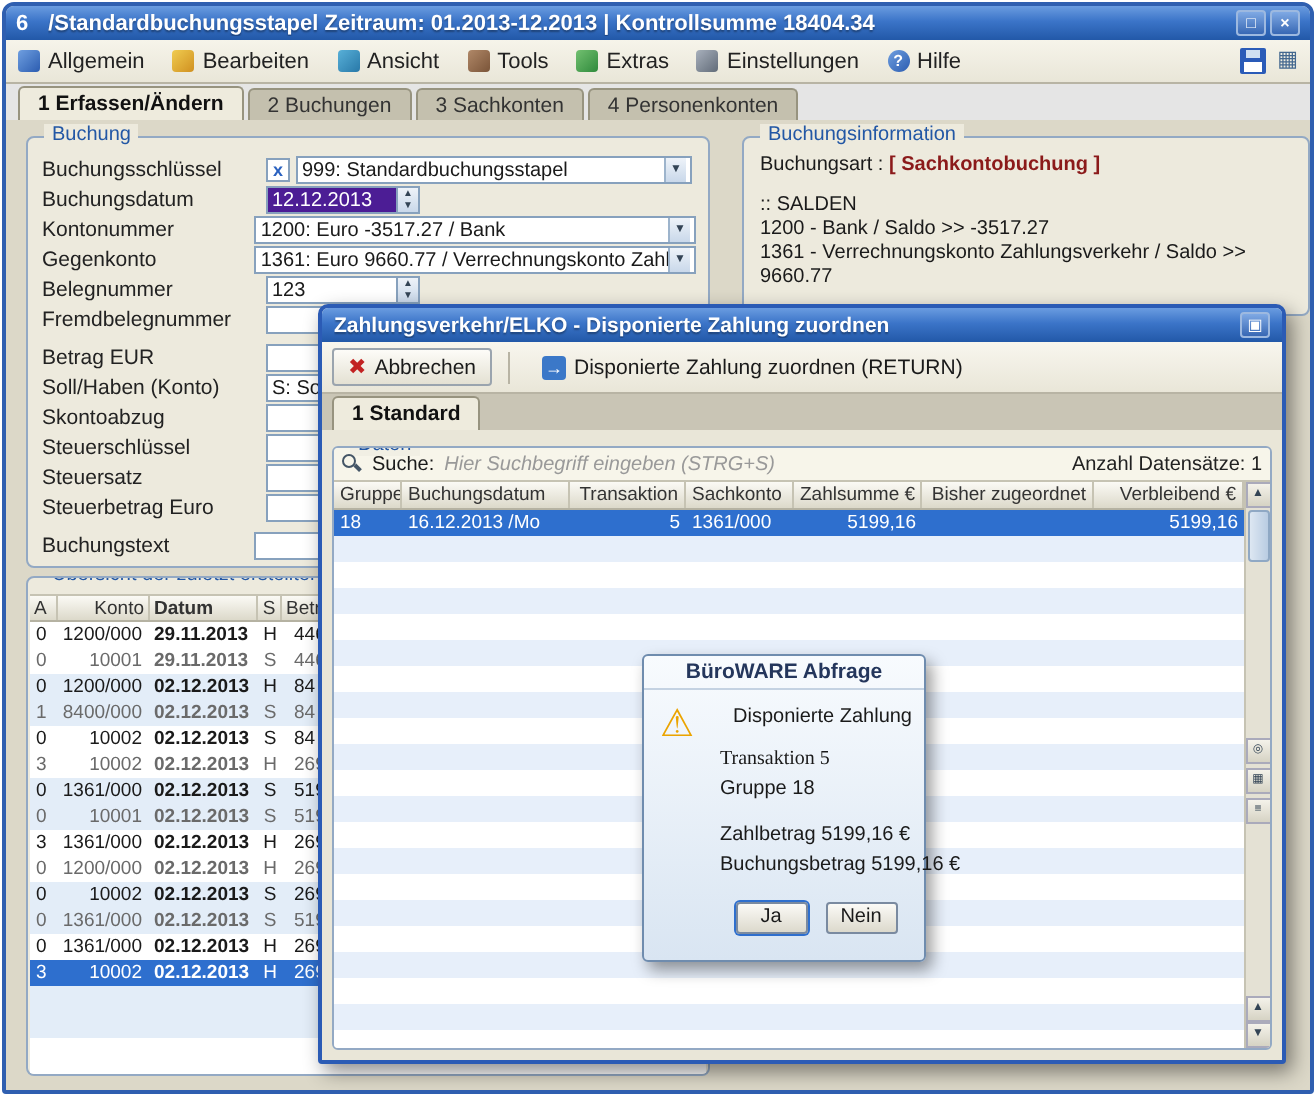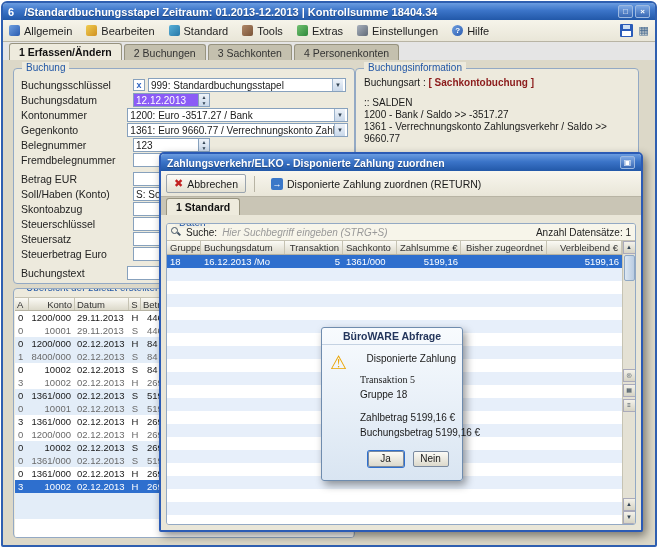--- a/index.html
+++ b/index.html
@@ -59,41 +59,41 @@
     padding:0 2px;font-size:10px;overflow:hidden;white-space:nowrap;}
   .fval{overflow:hidden;white-space:nowrap;flex:1;}
   .w196{width:232px;} .w182{width:198px;} .w106{width:106px;} .w88{width:88px;}
   .w66{width:66px;} .w56{width:56px;}
   .dd{width:11px;height:12px;margin-left:auto;background:linear-gradient(180deg,#eef3f9,#c9d8ea);
     border-left:1px solid #9db4cc;font-size:6px;color:#345;display:flex;align-items:center;
     justify-content:center;flex:none;}
   .spin{width:11px;height:14px;display:inline-flex;flex-direction:column;border:1px solid #87a1bd;
     border-left:none;background:linear-gradient(180deg,#eef3f9,#c9d8ea);font-size:5px;color:#345;}
   .spin span{flex:1;text-align:center;line-height:6px;}
-  .selfld{background:#8b5cf6;color:#fff;}
+  .selfld{background:#4c1d95;color:#fff;}
   .cb{width:12px;height:12px;border:1px solid #87a1bd;background:#fff;color:#2b62c0;
     font-size:9px;font-weight:bold;text-align:center;line-height:11px;margin-right:3px;flex:none;}
 
-  .gb-info{left:352px;top:8px;width:284px;height:90px;padding:8px 6px 4px 8px;font-size:10px;}
+  .gb-info{left:368px;top:8px;width:284px;height:90px;padding:8px 6px 4px 8px;font-size:10px;}
   .info-line{line-height:12px;white-space:nowrap;overflow:hidden;}
   .info-wrap{white-space:normal;}
   .bart{color:#8b1a1a;font-weight:bold;}
   .info-gap{height:8px;}
 
   
   .gb-journal{left:10px;top:228px;width:342px;height:250px;padding:8px 1px 1px 1px;overflow:hidden;}
   .jhead,.jrow{display:grid;grid-template-columns:14px 46px 54px 12px 1fr;font-size:9.5px;}
   .jhead{height:14px;line-height:14px;background:linear-gradient(180deg,#fbfaf5,#dcd9ca);
     border-top:1px solid #c6c3b3;border-bottom:1px solid #b5b2a2;color:#333;}
   .jhead span{border-right:1px solid #c6c3b3;padding:0 2px;overflow:hidden;white-space:nowrap;}
   .jrow{height:13px;line-height:13px;background:#fff;}
   .jrow span{overflow:hidden;white-space:nowrap;}
   .c-a{padding-left:3px;}
   .c-konto{text-align:right;padding-right:4px;}
-  .c-datum{padding-left:2px;}
+  .c-datum{padding-left:2px;font-weight:bold;}
   .c-s{text-align:center;}
   .c-betrag{padding-left:6px;}
   .jrow.alt{background:#e3edf8;}
   .jrow.dim{color:#6a6a6a;}
   .jrow.sel{background:#2e6fce;color:#fff;}
   .jfill{height:46px;background:repeating-linear-gradient(180deg,#e3edf8 0 26px,#fff 26px 52px);}
 
   
   .dialog{position:absolute;left:156px;top:92px;width:484px;height:380px;border:2px solid #2b5bb5;
     border-radius:5px 5px 2px 2px;background:#e9e6d8;box-shadow:3px 4px 10px rgba(0,0,0,.45);
@@ -179,21 +179,21 @@
     <span class="mitem">
         <span class="mic mic-allgemein"></span>
         <span>Allgemein</span>
       </span>
     <span class="mitem">
         <span class="mic mic-bearbeiten"></span>
         <span>Bearbeiten</span>
       </span>
     <span class="mitem">
         <span class="mic mic-ansicht"></span>
-        <span>Standard</span>
+        <span>Ansicht</span>
       </span>
     <span class="mitem">
         <span class="mic mic-tools"></span>
         <span>Tools</span>
       </span>
     <span class="mitem">
         <span class="mic mic-extras"></span>
         <span>Extras</span>
       </span>
     <span class="mitem">

